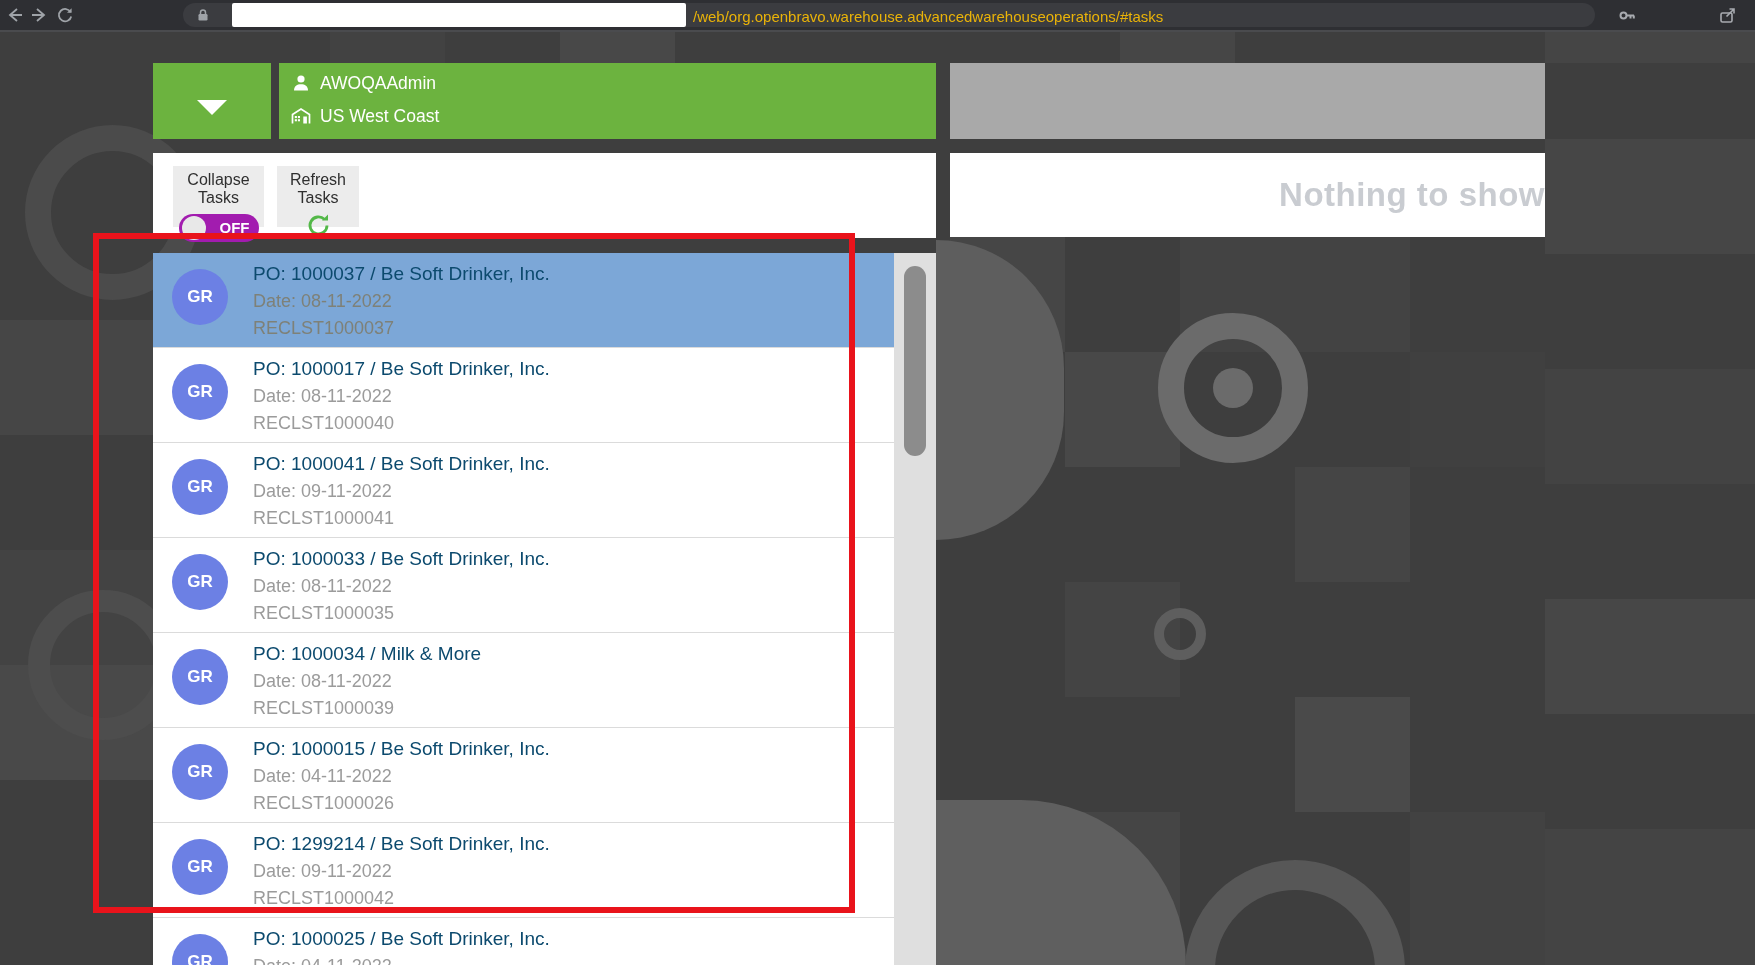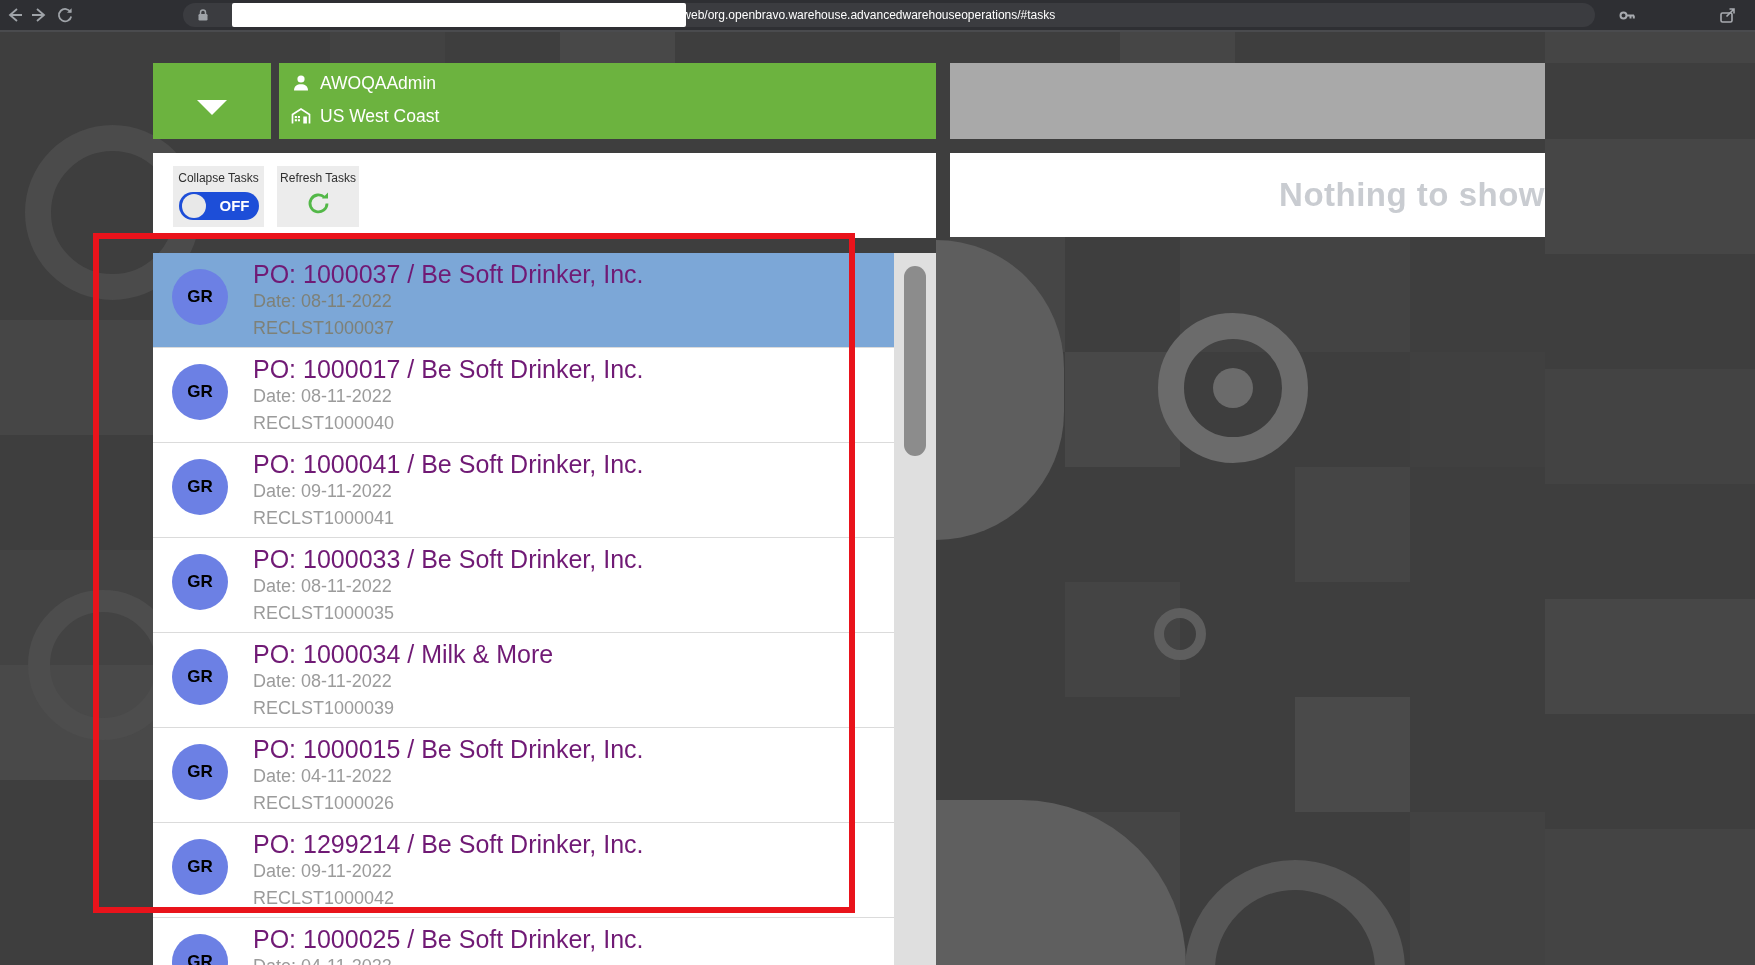--- a/index.html
+++ b/index.html
@@ -6,58 +6,58 @@
   .stage{position:relative;width:1755px;height:965px;overflow:hidden;background:#3E3E3E;
          font-family:"Liberation Sans",sans-serif;}
 
   
   .chrome{position:absolute;left:0;top:0;width:1755px;height:30px;background:#2E2F33;
           border-bottom:2px solid #4A4B4E;z-index:30;}
   .nav-ic{position:absolute;top:6px;width:18px;height:18px;}
   .omnibox{position:absolute;left:183px;top:3px;width:1412px;height:24px;border-radius:12px;
            background:#3B3C40;}
   .redact{position:absolute;left:49px;top:0;width:454px;height:24px;background:#ffffff;border-radius:2px;}
-  .url-text{position:absolute;left:496px;top:5px;font-size:12px;color:#ffffff;white-space:nowrap;}
+  .url-text{position:absolute;left:510px;top:5px;font-size:15px;color:#eab308;white-space:nowrap;}
 
   
   #decor{position:absolute;inset:0;z-index:0;}
   #decor div{position:absolute;}
 
   
   .hdr-drop{position:absolute;left:153px;top:63px;width:118px;height:76px;background:#6CB33F;z-index:10;
             display:flex;align-items:center;justify-content:center;cursor:pointer;}
   .tri{width:0;height:0;border-left:15px solid transparent;border-right:15px solid transparent;
        border-top:15px solid #ffffff;margin-top:12px;}
   .hdr-main{position:absolute;left:279px;top:63px;width:657px;height:76px;background:#6CB33F;z-index:10;
             color:#fff;}
   .hdr-line{position:absolute;left:12px;height:26px;display:flex;align-items:center;gap:9px;
             font-size:17.5px;color:#fff;}
   .hdr-gray{position:absolute;left:950px;top:63px;width:595px;height:76px;background:#A9A9A9;z-index:10;}
 
   
   .toolbar{position:absolute;left:153px;top:153px;width:783px;height:85px;background:#ffffff;z-index:10;}
   .tb-btn{position:absolute;top:13px;height:61px;background:#ECECEC;text-align:center;cursor:pointer;}
-  .tb-btn .tb-label{font-size:12px;color:#2F2F2F;padding-top:5px;}
+  .tb-btn .tb-label{font-size:16px;color:#2F2F2F;padding-top:5px;}
   .btn-collapse{left:20px;width:91px;}
   .btn-refresh{left:124px;width:82px;}
-  .toggle{position:relative;width:80px;height:28px;border-radius:14px;background:#1d4ed8;margin:7px auto 15px;}
+  .toggle{position:relative;width:80px;height:28px;border-radius:14px;background:#a21caf;margin:7px auto 15px;}
   .knob{position:absolute;left:3px;top:2px;width:24px;height:24px;border-radius:50%;background:#E8E8E8;}
   .toggle-state{position:absolute;right:9px;top:0;line-height:28px;color:#fff;font-weight:bold;font-size:15px;}
   .refresh-svg{margin-top:4px;}
 
   
   .list-panel{position:absolute;left:153px;top:253px;width:783px;height:712px;z-index:10;}
   .list{position:absolute;left:0;top:0;width:741px;height:712px;background:#ffffff;overflow:hidden;}
   .task-row{position:relative;height:95px;background:#ffffff;border-bottom:1px solid #DBDBDB;
             box-sizing:border-box;cursor:pointer;}
   .task-row.selected{background:#7CA7D7;}
   .avatar{position:absolute;left:19px;top:16px;width:56px;height:56px;border-radius:50%;background:#6C80E4;
-          color:#000000;font-weight:bold;font-size:17px;display:flex;align-items:center;justify-content:center;}
+          color:#ffffff;font-weight:bold;font-size:17px;display:flex;align-items:center;justify-content:center;}
   .task-text{position:absolute;left:100px;top:7px;}
-  .t-title{font-size:25px;color:#701a75;line-height:28px;white-space:nowrap;}
+  .t-title{font-size:19px;color:#0c4a6e;line-height:28px;white-space:nowrap;}
   .t-date,.t-ref{font-size:18px;color:#9B9B9B;line-height:27px;white-space:nowrap;}
   .selected .t-date,.selected .t-ref{color:#7E8178;}
   .scroll-track{position:absolute;left:741px;top:0;width:42px;height:712px;background:#DFDFDF;}
   .scroll-thumb{position:absolute;left:10px;top:13px;width:22px;height:190px;border-radius:11px;background:#8C8C8C;}
 
   
   .right-panel{position:absolute;left:950px;top:153px;width:595px;height:84px;background:#ffffff;z-index:10;
                display:flex;align-items:center;justify-content:flex-end;}
   .empty-msg{font-size:33px;font-weight:bold;color:#C9CCD1;letter-spacing:0.5px;}
 

